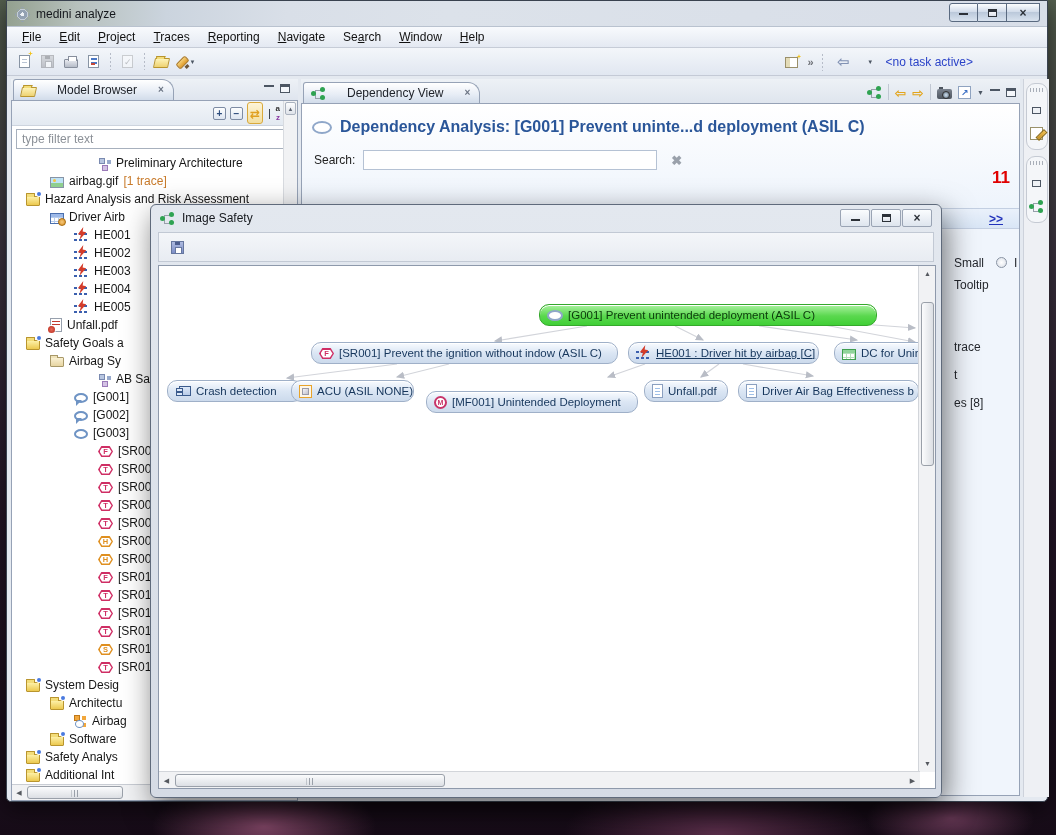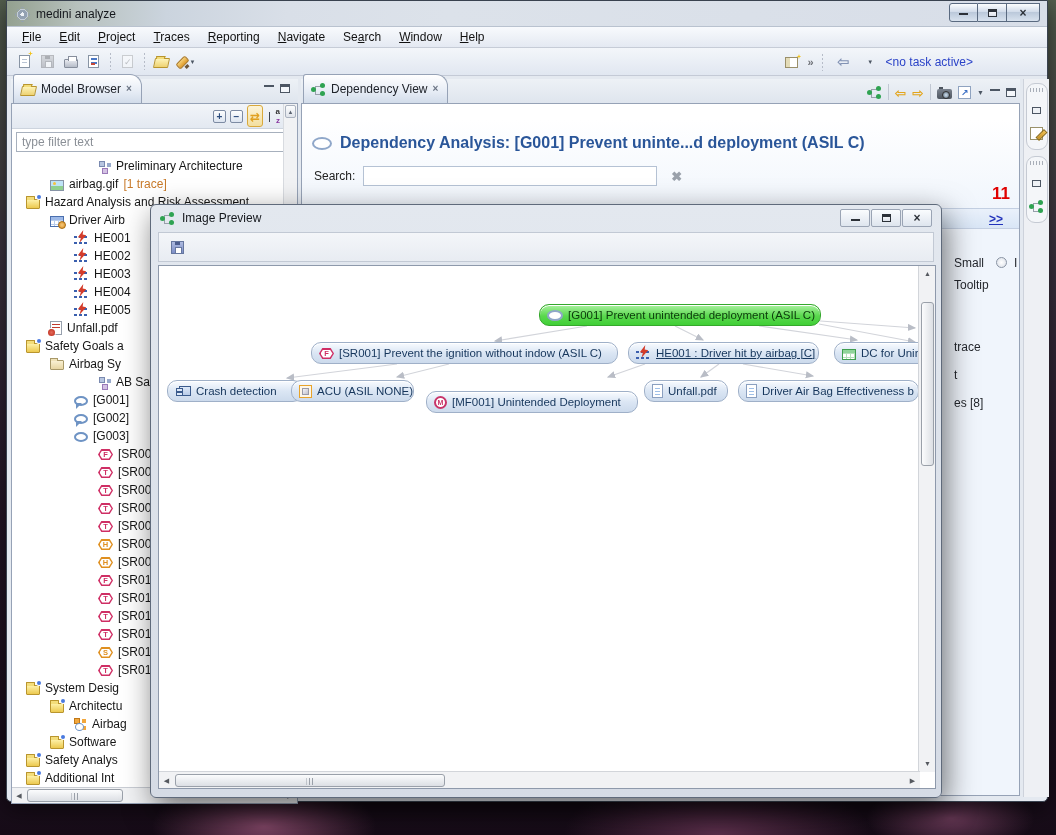--- a/index.html
+++ b/index.html
@@ -32,21 +32,21 @@
     background:linear-gradient(#f3f6fa,#e1e7f1);border-bottom:1px solid #c4cad6}
   .tbtn{display:inline-flex;align-items:center;justify-content:center;min-width:23px;height:23px;border-radius:3px;gap:1px;cursor:pointer}
   .tbtn.dis{opacity:.45;filter:grayscale(.9)}
   .tsep{width:1px;height:17px;margin:0 5px;background:repeating-linear-gradient(#b6bcc8 0 2px,transparent 2px 4px)}
   .tb-right{position:absolute;right:74px;top:47px;height:28px;display:flex;align-items:center;gap:4px}
   .more-chev{font-size:11px;color:#6c6f76;font-weight:bold;letter-spacing:-1px}
   .no-task{color:#2b43c8;font-size:12px}
 
   
   .tabrow{height:24px;display:flex;align-items:flex-end;background:linear-gradient(#edf1f6,#dfe5ee);position:relative}
-  .tab{height:29px;display:inline-flex;align-items:center;gap:5px;padding:0 9px 0 7px;margin-left:2px;font-size:12px;color:#20242b;
+  .tab{height:21px;display:inline-flex;align-items:center;gap:21px;padding:0 9px 0 7px;margin-left:2px;font-size:12px;color:#20242b;
     background:linear-gradient(#ffffff,#e6ecf5 60%,#d2dcea);border:1px solid #96a2b6;border-bottom:none;border-radius:3px 12px 0 0}
   .g-tabx{font:700 10px/1 "Liberation Sans",sans-serif;color:#6b7484;cursor:pointer}
   .panel-min{display:flex;gap:6px;align-items:center;position:absolute;right:8px;top:5px}
   .pm{width:10px;height:9px;position:relative;cursor:pointer}
   .pm.m::after{content:"";position:absolute;left:0;right:0;top:1px;height:2px;background:#4c5663}
   .pm.x{border:1px solid #4c5663;background:#f4f7fb}
   .pm.x::after{content:"";position:absolute;left:0;right:0;top:0;height:2px;background:#4c5663}
 
   
   .mb-panel{position:absolute;left:4px;top:78px;width:287px;height:717px;display:flex;flex-direction:column}
@@ -72,21 +72,21 @@
   .hsb .thumb{position:absolute;top:1px;height:13px;border:1px solid #9aa0a9;border-radius:3px;background:linear-gradient(#fbfcfd,#dcdfe4);cursor:pointer}
   .hsb .grip{position:absolute;left:50%;top:3px;width:7px;height:7px;transform:translateX(-50%);
     background:repeating-linear-gradient(90deg,#9aa0a9 0 1px,transparent 1px 3px)}
 
   
   .dep-panel{position:absolute;left:294px;top:78px;width:719px;height:717px;display:flex;flex-direction:column}
   .dep-body{flex:1;border:1px solid #96a2b6;background:#fff;position:relative;overflow:hidden}
   .dep-tools{position:absolute;right:4px;top:4px;display:flex;align-items:center;gap:6px}
   .vsep{width:1px;height:16px;background:#c0c7d2}
   .g-ya{font:700 14px/1 "DejaVu Sans",sans-serif;color:#e3a51c;cursor:pointer}
-  .dep-head{position:absolute;left:0;top:16px;right:0;height:104px;background:linear-gradient(180deg,#ffffff,#eef4fc)}
+  .dep-head{position:absolute;left:0;top:0;right:0;height:104px;background:linear-gradient(180deg,#ffffff,#eef4fc)}
   .dep-title{display:flex;align-items:center;gap:8px;padding:14px 0 0 10px;font-size:16px;font-weight:700;color:#2a5699}
   .search-row{display:flex;align-items:center;gap:8px;padding:14px 0 0 12px;font-size:12px;color:#222}
   .search-input{width:294px;height:20px;border:1px solid #b5c2d4;background:#fff;font-size:12px;padding:0 4px}
   .g-clearx{font:700 13px/1 "Liberation Sans",sans-serif;color:#9aa1ab;margin-left:6px;cursor:pointer}
   .red-note{position:absolute;left:690px;top:64px;font-size:17px;font-weight:700;color:#e00000}
   .opt-row{position:absolute;left:0;top:104px;right:0;height:21px;background:linear-gradient(#eaf1fb,#d9e6f6);border-top:1px solid #c3cfe2;border-bottom:1px solid #c3cfe2}
   .opt-row .divider{position:absolute;left:515px;top:0;bottom:0;width:1px;background:#c3cfe2}
   .opt-title{position:absolute;left:541px;top:3px;font-size:12px;font-weight:700;color:#1f4e79}
   .opt-expand{position:absolute;right:16px;top:3px;font-size:12px;font-weight:700;color:#2233bb;text-decoration:underline;cursor:pointer}
   .opt-body{position:absolute;left:515px;top:125px;right:0;bottom:0;background:#f0f5fc;border-left:1px solid #d4dde9}
@@ -527,21 +527,21 @@
         <span class="fvhandle"></span>
         <span><span class="ic ic-restore"></span></span>
         <span><span class="ic ic-graph"></span></span>
       </div>
     </div>
   </div>
 
   <div class="dialog">
     <div class="d-title">
       <span><span class="ic ic-graph"></span></span>
-      <span>Image Preview</span>
+      <span>Image Safety</span>
       <span class="d-btns">
         <span class="dbtn">
             <span class="ic ic-min"></span>
           </span>
         <span class="dbtn">
             <span class="ic ic-max"></span>
           </span>
         <span class="dbtn">
             <span class="ic ic-glyph g-close">×</span>
           </span>
@@ -564,21 +564,21 @@
             <line x1="516" y1="60" x2="544" y2="74" stroke="#d2d4da" stroke-width="1.2" marker-end="url(#arr)"></line>
             <line x1="600" y1="60" x2="698" y2="74" stroke="#d2d4da" stroke-width="1.2" marker-end="url(#arr)"></line>
             <line x1="648" y1="54" x2="756" y2="62" stroke="#d2d4da" stroke-width="1.2" marker-end="url(#arr)"></line>
             <line x1="660" y1="58" x2="756" y2="76" stroke="#d2d4da" stroke-width="1.2" marker-end="url(#arr)"></line>
             <line x1="238" y1="98" x2="128" y2="112" stroke="#d2d4da" stroke-width="1.2" marker-end="url(#arr)"></line>
             <line x1="290" y1="98" x2="238" y2="111" stroke="#d2d4da" stroke-width="1.2" marker-end="url(#arr)"></line>
             <line x1="486" y1="98" x2="449" y2="111" stroke="#d2d4da" stroke-width="1.2" marker-end="url(#arr)"></line>
             <line x1="560" y1="98" x2="542" y2="111" stroke="#d2d4da" stroke-width="1.2" marker-end="url(#arr)"></line>
             <line x1="584" y1="98" x2="654" y2="110" stroke="#d2d4da" stroke-width="1.2" marker-end="url(#arr)"></line>
           </svg>
-          <div class="gnode green" style="left: 380px; top: 38px; width: 282px;">
+          <div class="gnode green" style="left: 380px; top: 38px; width: 338px;">
             <span class="ic ic-ellipse"></span>
             <span>[G001] Prevent unintended deployment (ASIL C)</span>
           </div>
           <div class="gnode" style="left: 152px; top: 76px; width: 307px;">
             <span class="ic ic-hex hx-p" data-l="F"></span>
             <span>[SR001] Prevent the ignition without indow (ASIL C)</span>
           </div>
           <div class="gnode" style="left: 469px; top: 76px; width: 191px; text-decoration: underline;">
             <span class="ic ic-hazard"></span>
             <span>HE001 : Driver hit by airbag [C]</span>

